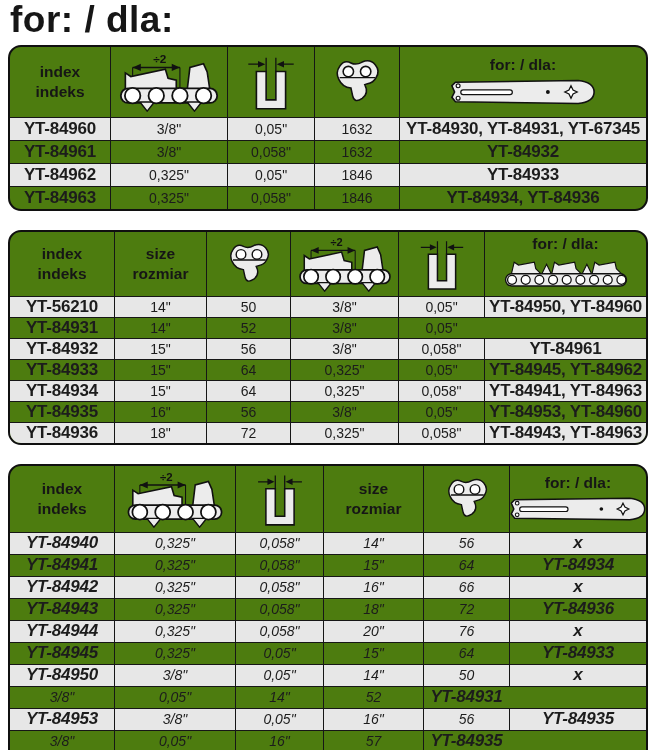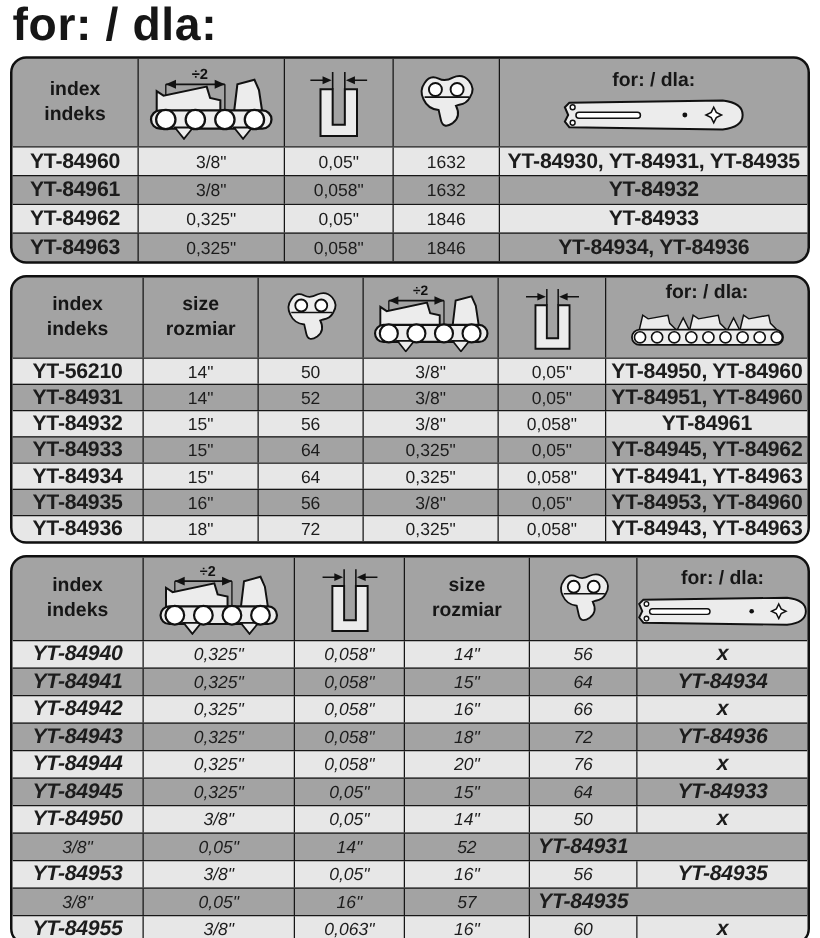--- a/index.html
+++ b/index.html
@@ -3,25 +3,25 @@
 <meta charset="utf-8">
 <style>
   * { margin:0; padding:0; box-sizing:border-box; }
   html,body { background:#fff; width:656px; }
   body { font-family:"Liberation Sans", sans-serif; color:#111; }
   .page-title {
     font-size:37px; font-weight:bold; letter-spacing:0.5px;
     margin:1px 0 5px 10px; line-height:1.05; color:#161616;
   }
   .tbl {
-    margin:0 8px 9px 8px;
+    margin:0 8px 19px 8px;
     border:2.5px solid #101010;
     border-radius:13px;
     overflow:hidden;
-    background:#a3a3a3;
+    background:#4d7c0f;
   }
   .thead, .tr { display:grid; }
   .t1 .thead, .t1 .tr { grid-template-columns:100px 117px 87px 85px 1fr; }
   .t2 .thead, .t2 .tr { grid-template-columns:104px 92px 84px 108px 86px 1fr; }
   .t3 .thead, .t3 .tr { grid-template-columns:104px 121px 88px 100px 86px 1fr; }
   .t1 .thead { height:70px; }
   .t2 .thead { height:64px; }
   .t3 .thead { height:66px; }
   .t1 .tr { height:23px; }
   .t2 .tr { height:21px; }
@@ -138,21 +138,21 @@
           <use href="#sym-bar"></use>
         </svg>
     </div>
   </div>
   <div class="tbody">
       <div class="tr">
         <div class="td strong">YT-84960</div>
         <div class="td">3/8"</div>
         <div class="td">0,05"</div>
         <div class="td">1632</div>
-        <div class="td strong">YT-84930, YT-84931, YT-84935</div>
+        <div class="td strong">YT-84930, YT-84931, YT-67345</div>
       </div>
       <div class="tr">
         <div class="td strong">YT-84961</div>
         <div class="td">3/8"</div>
         <div class="td">0,058"</div>
         <div class="td">1632</div>
         <div class="td strong">YT-84932</div>
       </div>
       <div class="tr">
         <div class="td strong">YT-84962</div>
@@ -211,21 +211,20 @@
         <div class="td">3/8"</div>
         <div class="td">0,05"</div>
         <div class="td strong">YT-84950, YT-84960</div>
       </div>
       <div class="tr">
         <div class="td strong">YT-84931</div>
         <div class="td">14"</div>
         <div class="td">52</div>
         <div class="td">3/8"</div>
         <div class="td">0,05"</div>
-        <div class="td strong">YT-84951, YT-84960</div>
       </div>
       <div class="tr">
         <div class="td strong">YT-84932</div>
         <div class="td">15"</div>
         <div class="td">56</div>
         <div class="td">3/8"</div>
         <div class="td">0,058"</div>
         <div class="td strong">YT-84961</div>
       </div>
       <div class="tr">

